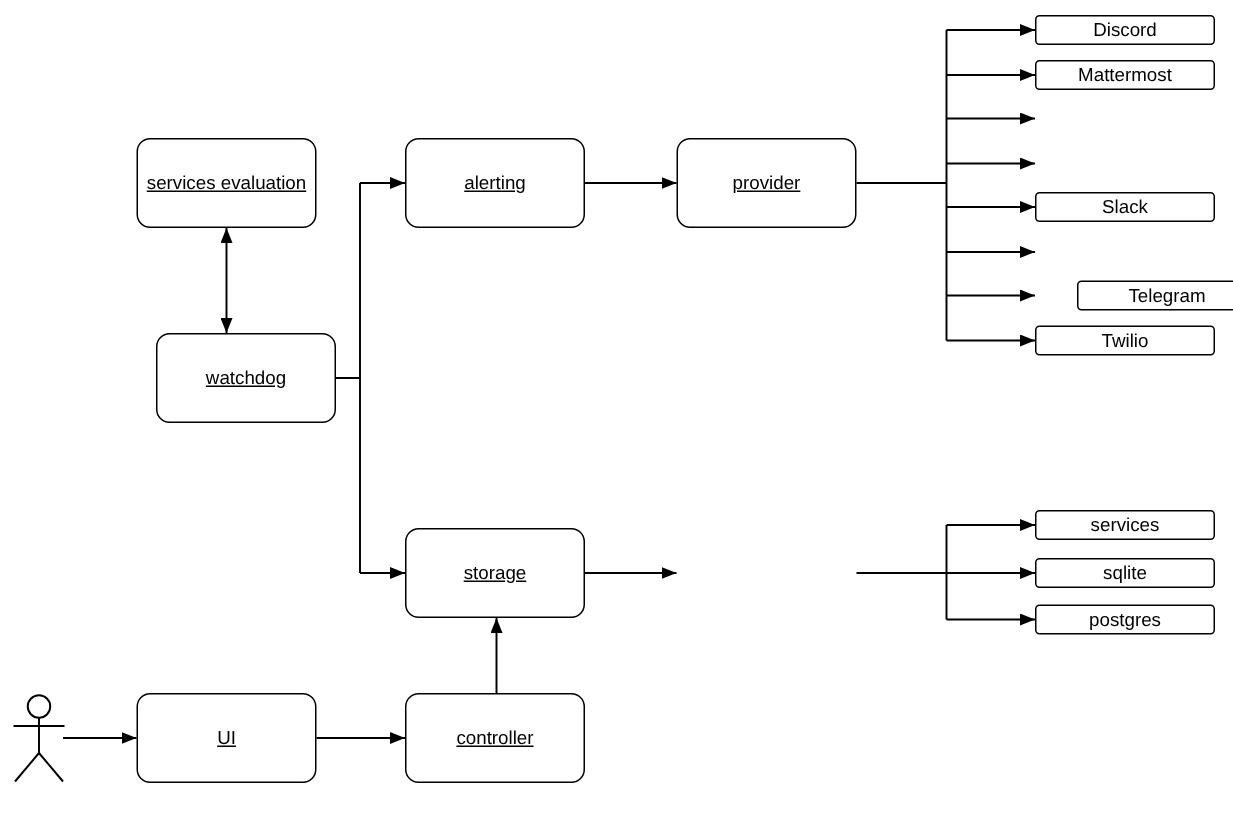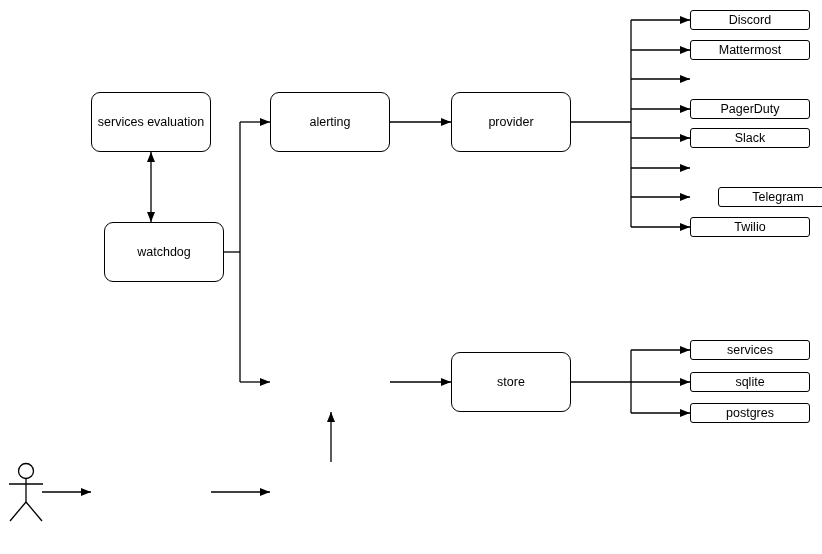--- a/index.html
+++ b/index.html
@@ -32,20 +32,21 @@
     justify-content: center;
     color: #000000;
     text-align: center;
     white-space: nowrap;
   }
   .node.big {
     width: 120px;
     height: 60px;
     border-radius: 9px;
     font-size: 12.5px;
+    text-decoration: underline;
   }
   .node.small {
     width: 120px;
     height: 20px;
     border-radius: 3px;
     font-size: 12.5px;
   }
   .actor-label {
     position: absolute;
     left: 4px;
@@ -116,32 +117,35 @@
   </div>
   <div class="node big" style="left:104px;top:222px">
     <span>watchdog</span>
   </div>
   <div class="node big" style="left:270px;top:92px">
     <span>alerting</span>
   </div>
   <div class="node big" style="left:451px;top:92px">
     <span>provider</span>
   </div>
-  <div class="node big" style="left:451px;top:352px">
-    <span>store</span>
+  <div class="node big" style="left:270px;top:352px">
+    <span>storage</span>
+  </div>
+  <div class="node big" style="left:91px;top:462px">
+    <span>UI</span>
+  </div>
+  <div class="node big" style="left:270px;top:462px">
+    <span>controller</span>
   </div>
 
   <div class="node small" style="left:690px;top:10px">
     <span>Discord</span>
   </div>
   <div class="node small" style="left:690px;top:40px">
     <span>Mattermost</span>
-  </div>
-  <div class="node small" style="left:690px;top:99px">
-    <span>PagerDuty</span>
   </div>
   <div class="node small" style="left:690px;top:128px">
     <span>Slack</span>
   </div>
   <div class="node small" style="left:718px;top:187px">
     <span>Telegram</span>
   </div>
   <div class="node small" style="left:690px;top:217px">
     <span>Twilio</span>
   </div>

